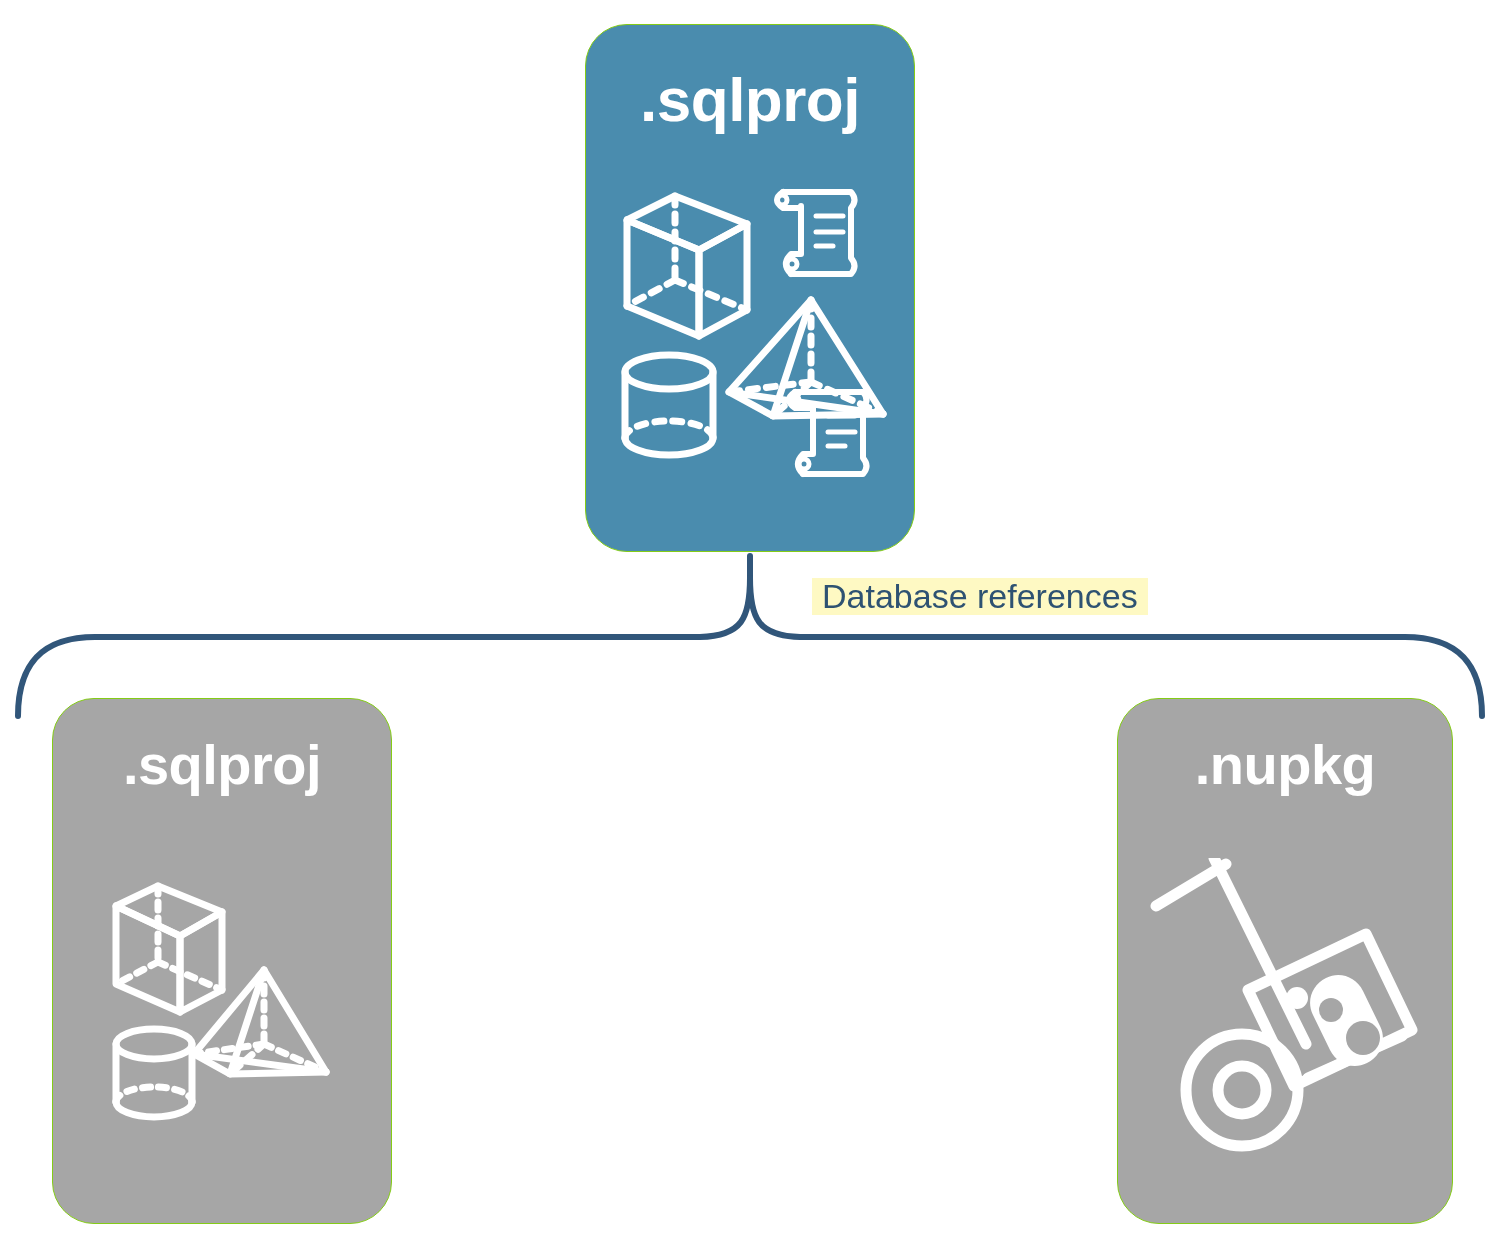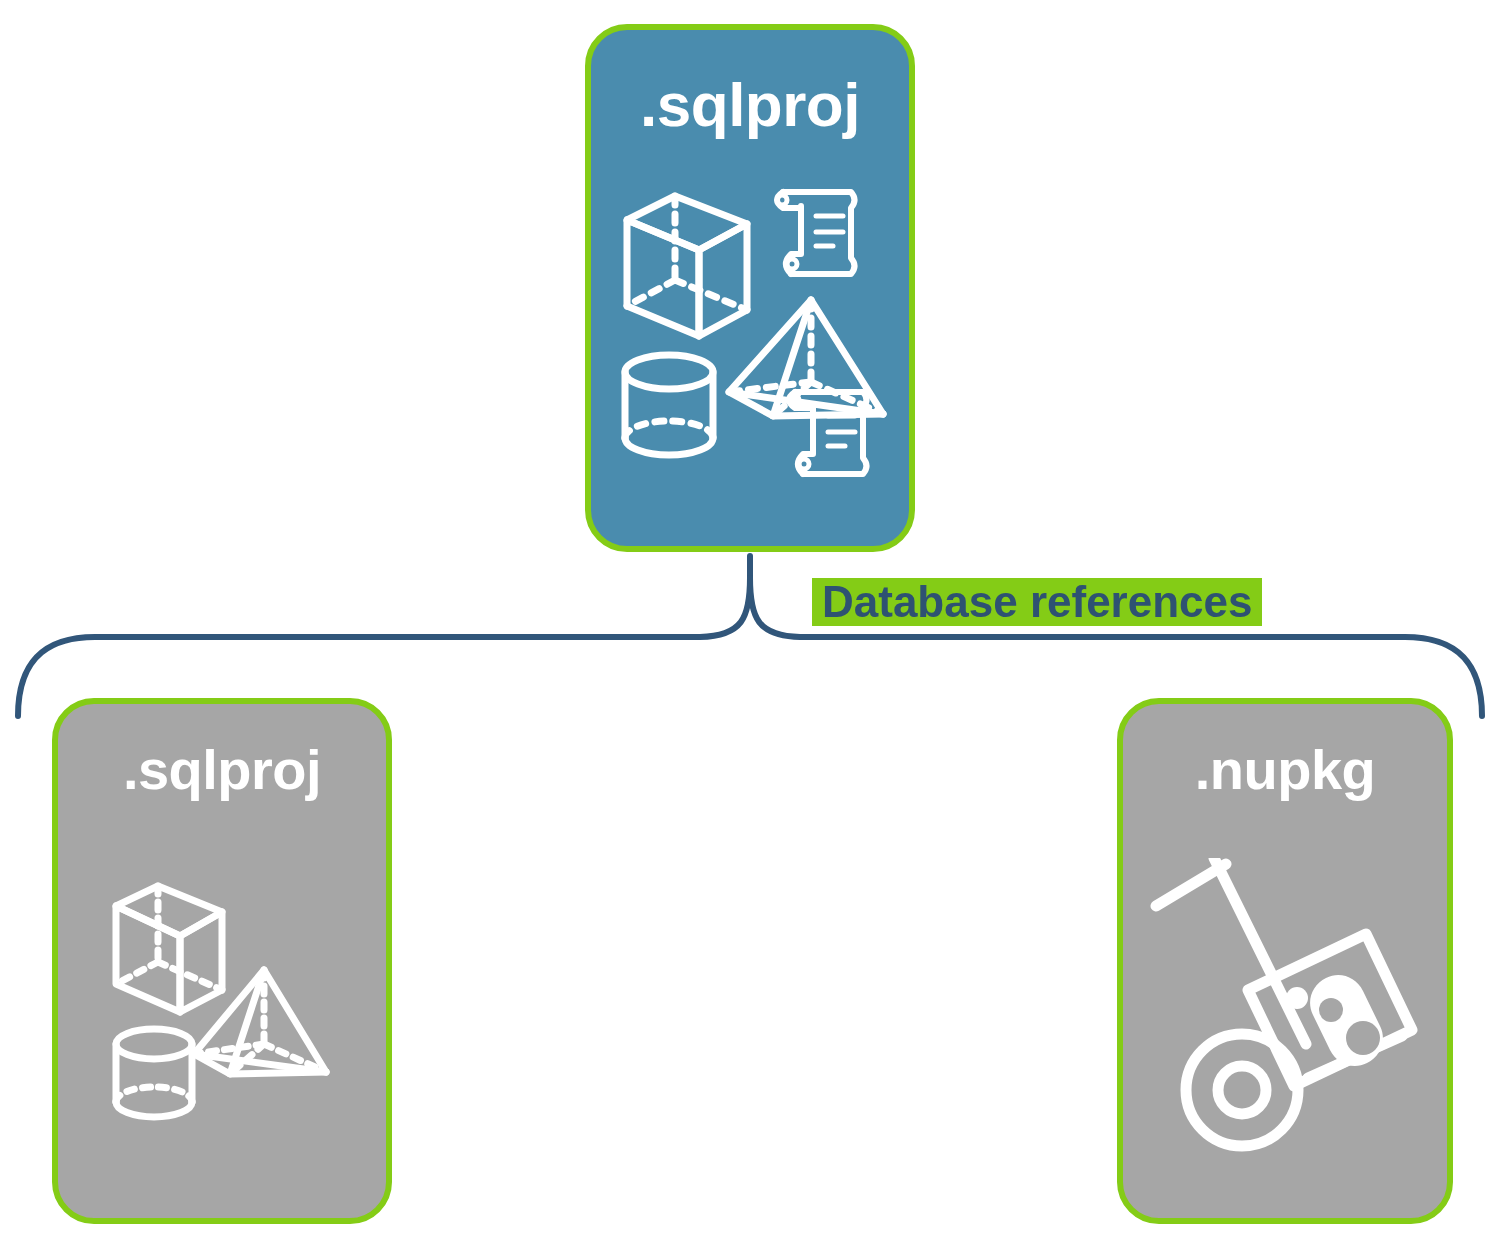--- a/index.html
+++ b/index.html
@@ -15,21 +15,21 @@
     width: 1500px;
     height: 1250px;
     background: #ffffff;
     overflow: hidden;
   }
 
   
   .card {
     position: absolute;
     box-sizing: border-box;
-    border: 6px solid #84cc16;
+    border: 1px solid #84cc16;
     border-radius: 42px;
     display: flex;
     flex-direction: column;
     align-items: center;
   }
   .card.primary  { background: #4a8cae; }
   .card.muted    { background: #a6a6a6; }
 
   .card-title {
     color: #ffffff;
@@ -53,25 +53,25 @@
   
   #brace-group {
     position: absolute;
     left: 0;
     top: 548;
   }
   #brace-label {
     position: absolute;
     left: 812px;
     top: 578px;
-    font-size: 44px;
-    font-weight: bold;
+    font-size: 34px;
+    font-weight: normal;
     color: #2e5272;
     white-space: nowrap;
-    background: #84cc16;
+    background: #fef9c3;
     padding: 0 10px;
     line-height: 1.1;
     user-select: none;
   }
 </style>
 </head>
 <body>
 
 <div id="canvas">
 

